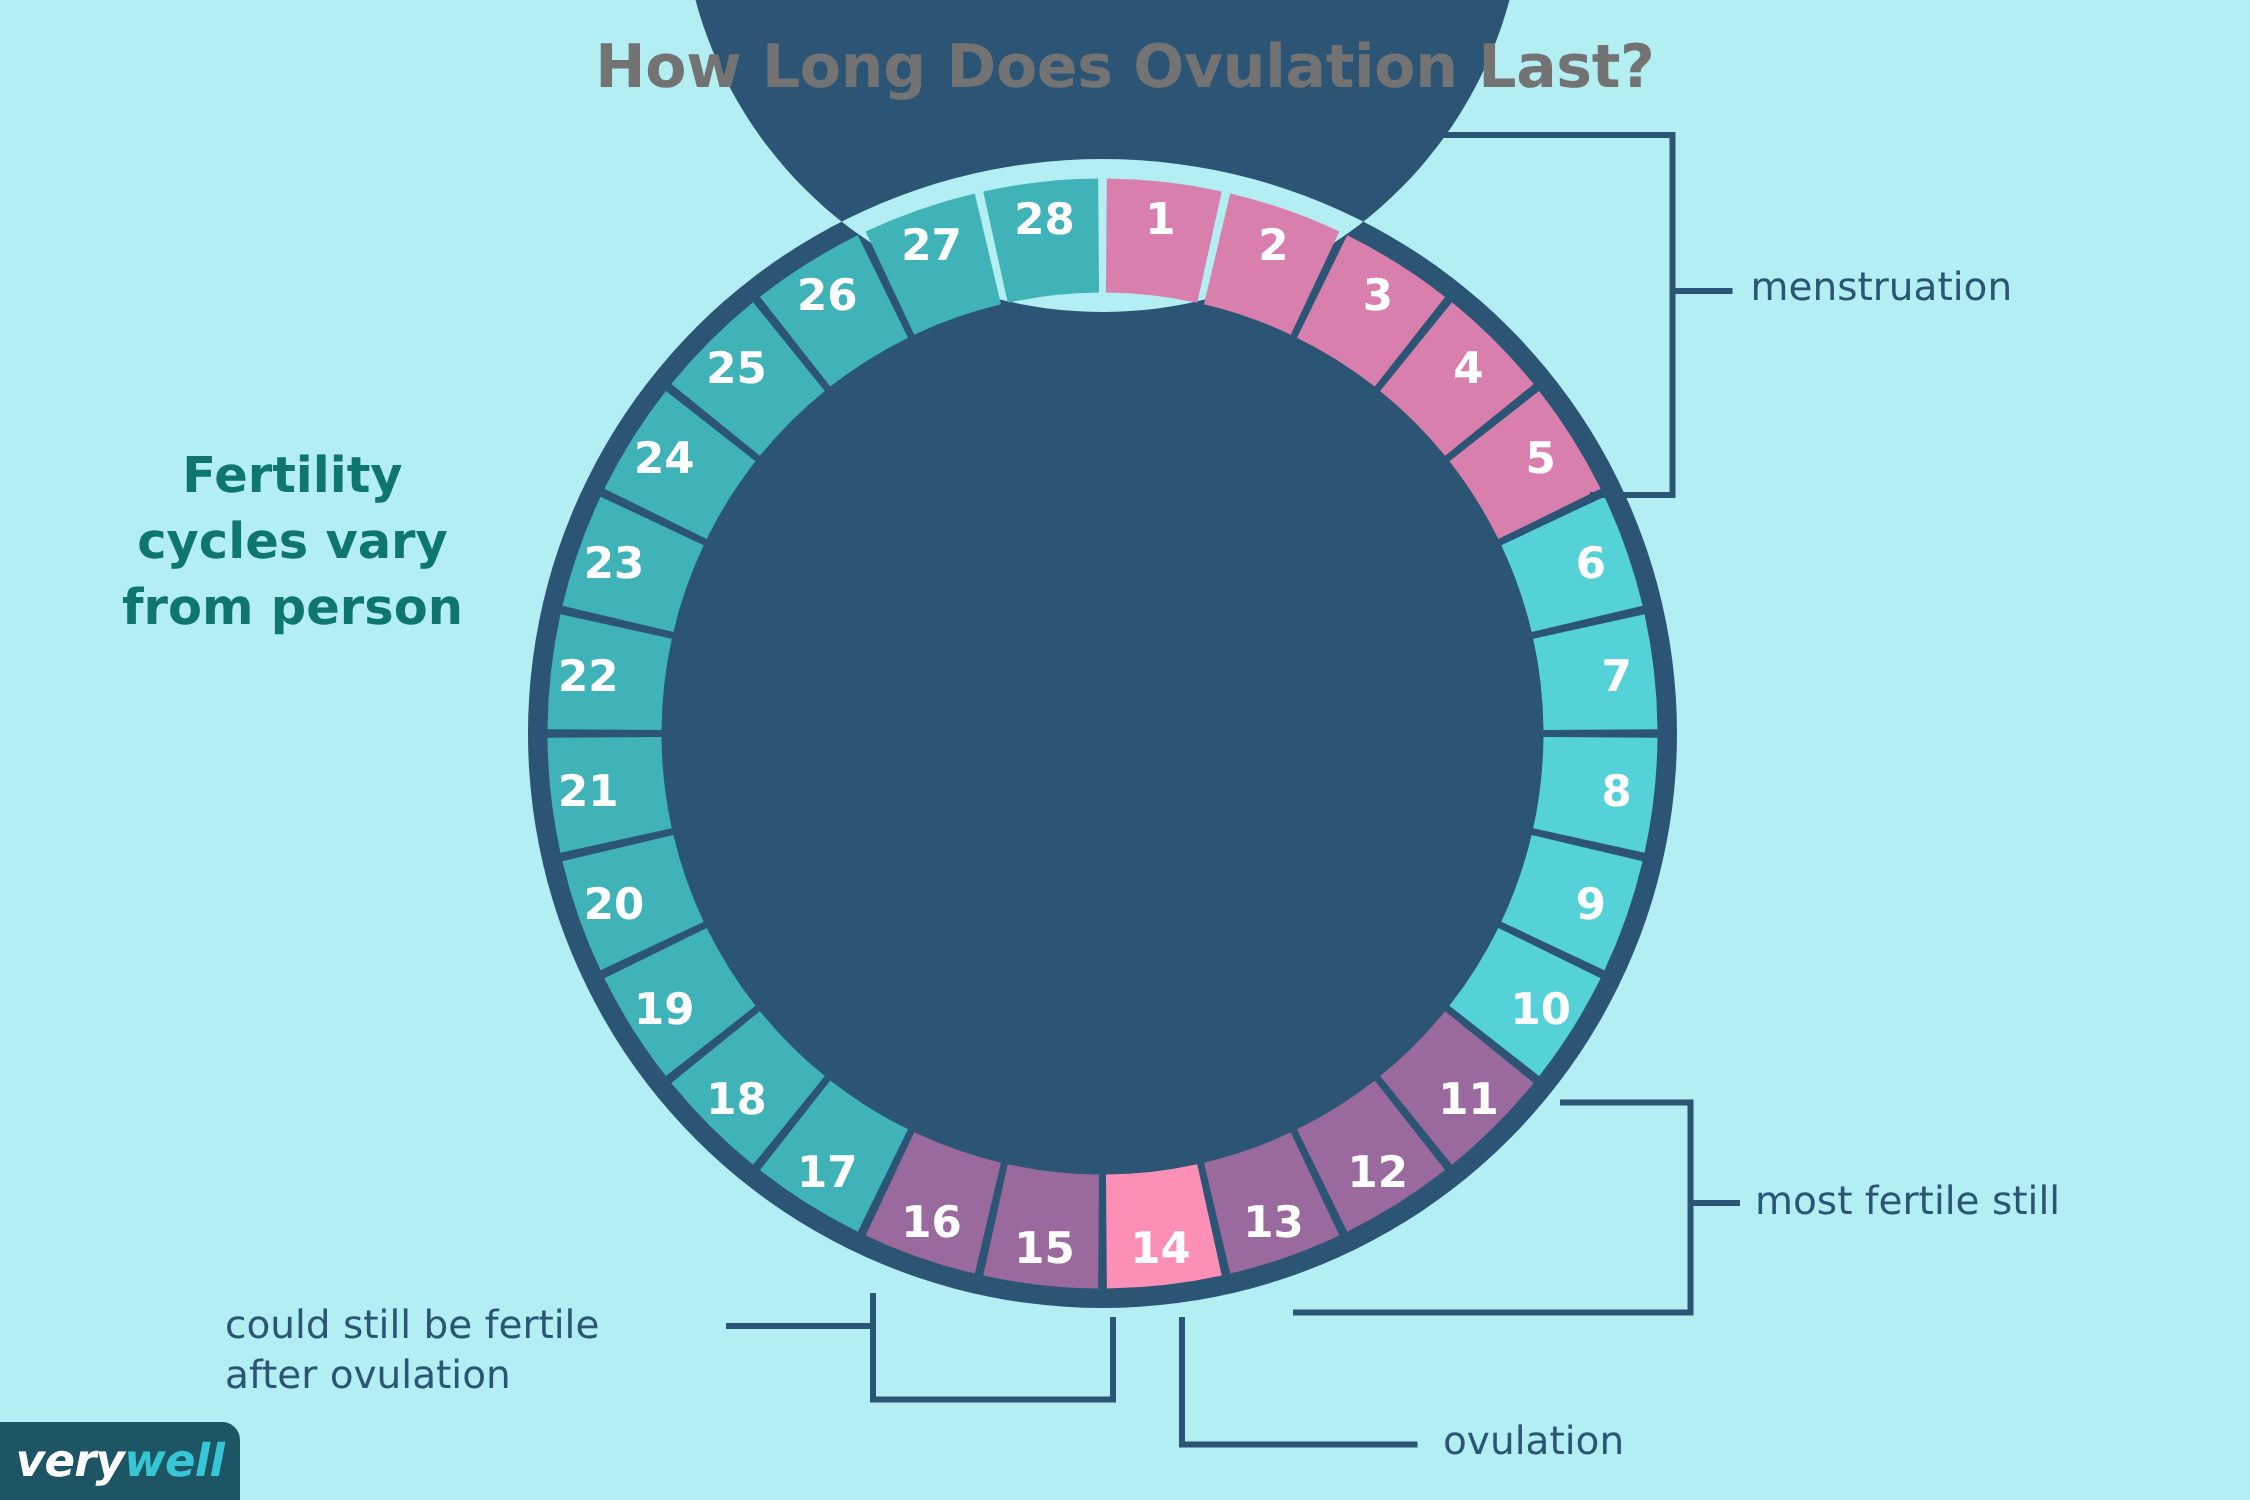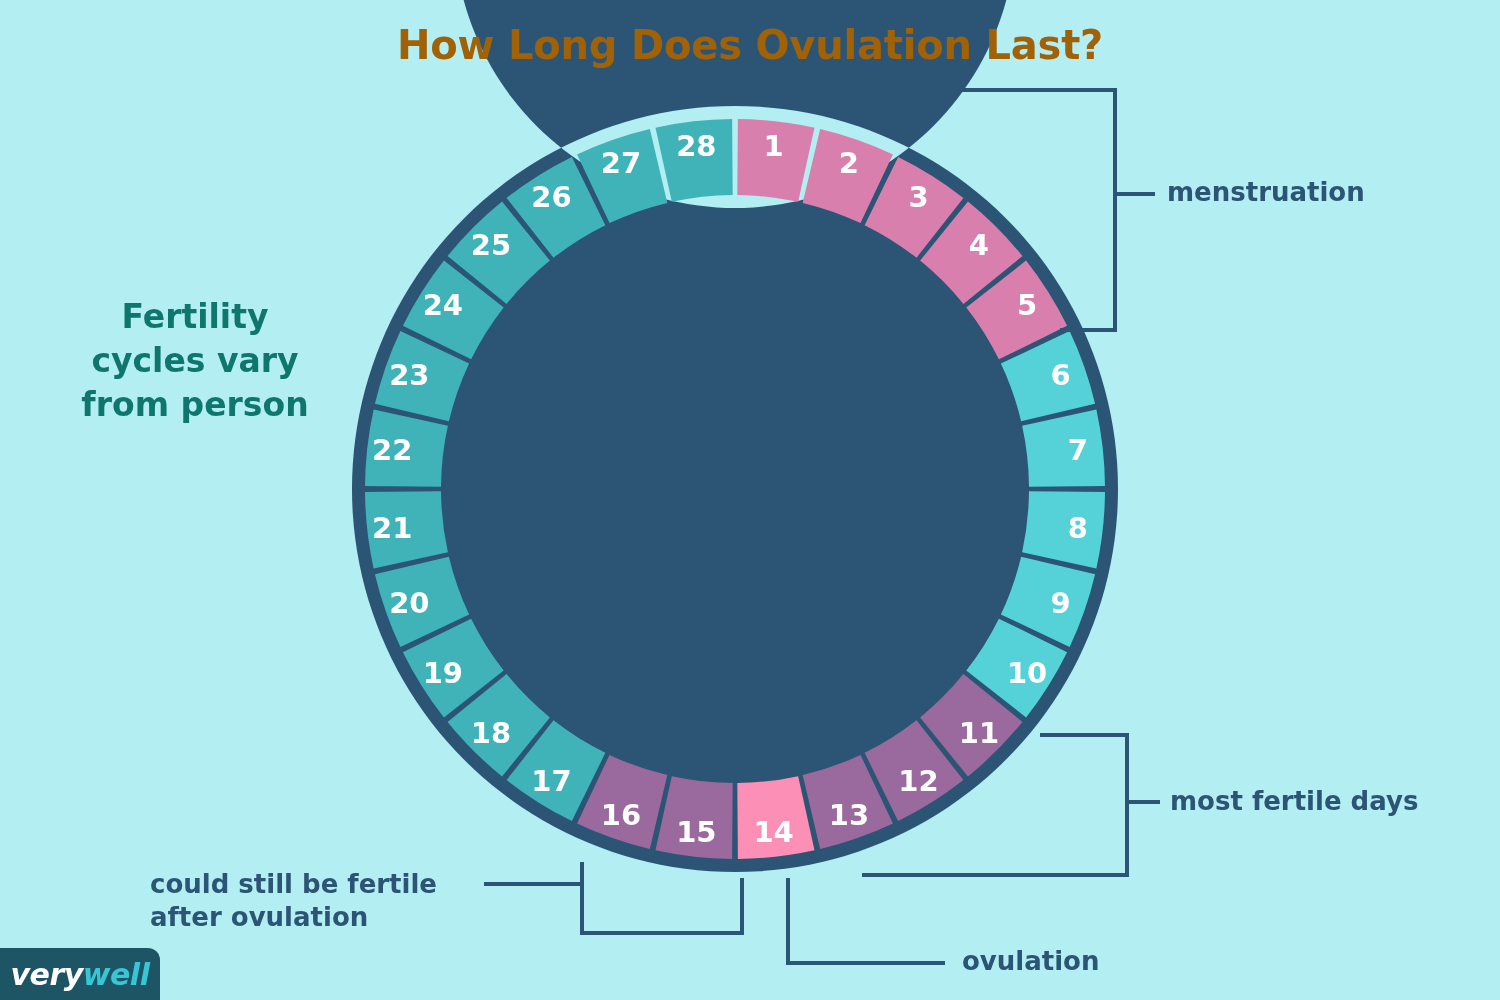--- a/index.html
+++ b/index.html
@@ -27,21 +27,21 @@
     height: 1000px;
   }
   .title {
     position: absolute;
     left: 0;
     top: 22px;
     width: 1500px;
     text-align: center;
     font-size: 40px;
     font-weight: bold;
-    color: #a16207;
+    color: #737373;
     letter-spacing: -0.2px;
   }
   .side-note {
     position: absolute;
     left: 55px;
     top: 295px;
     width: 280px;
     text-align: center;
     font-size: 33px;
     line-height: 1.33;
@@ -55,21 +55,21 @@
     width: 300px;
     text-align: center;
     font-size: 35px;
     line-height: 1.38;
     font-weight: bold;
     color: #2c5575;
   }
   .callout {
     position: absolute;
     font-size: 26px;
-    font-weight: bold;
+    font-weight: normal;
     color: #2c5575;
     line-height: 1.28;
   }
   .callout-menstruation { left: 1167px; top: 176px; }
   .callout-fertile { left: 1170px; top: 785px; }
   .callout-ovulation { left: 962px; top: 945px; }
   .callout-after {
     left: 150px;
     top: 868px;
     width: 320px;
@@ -196,21 +196,21 @@
 
   <div class="center-label">
     <div>Days of</div>
     <div>Average</div>
     <div>Menstrual</div>
     <div>Cycle</div>
   </div>
 
   <div class="callout callout-menstruation">menstruation</div>
 
-  <div class="callout callout-fertile">most fertile days</div>
+  <div class="callout callout-fertile">most fertile still</div>
 
   <div class="callout callout-ovulation">ovulation</div>
 
   <div class="callout callout-after">
     <div>could still be fertile</div>
     <div>after ovulation</div>
   </div>
 
   <div class="logo">
     <span class="very">very</span>

